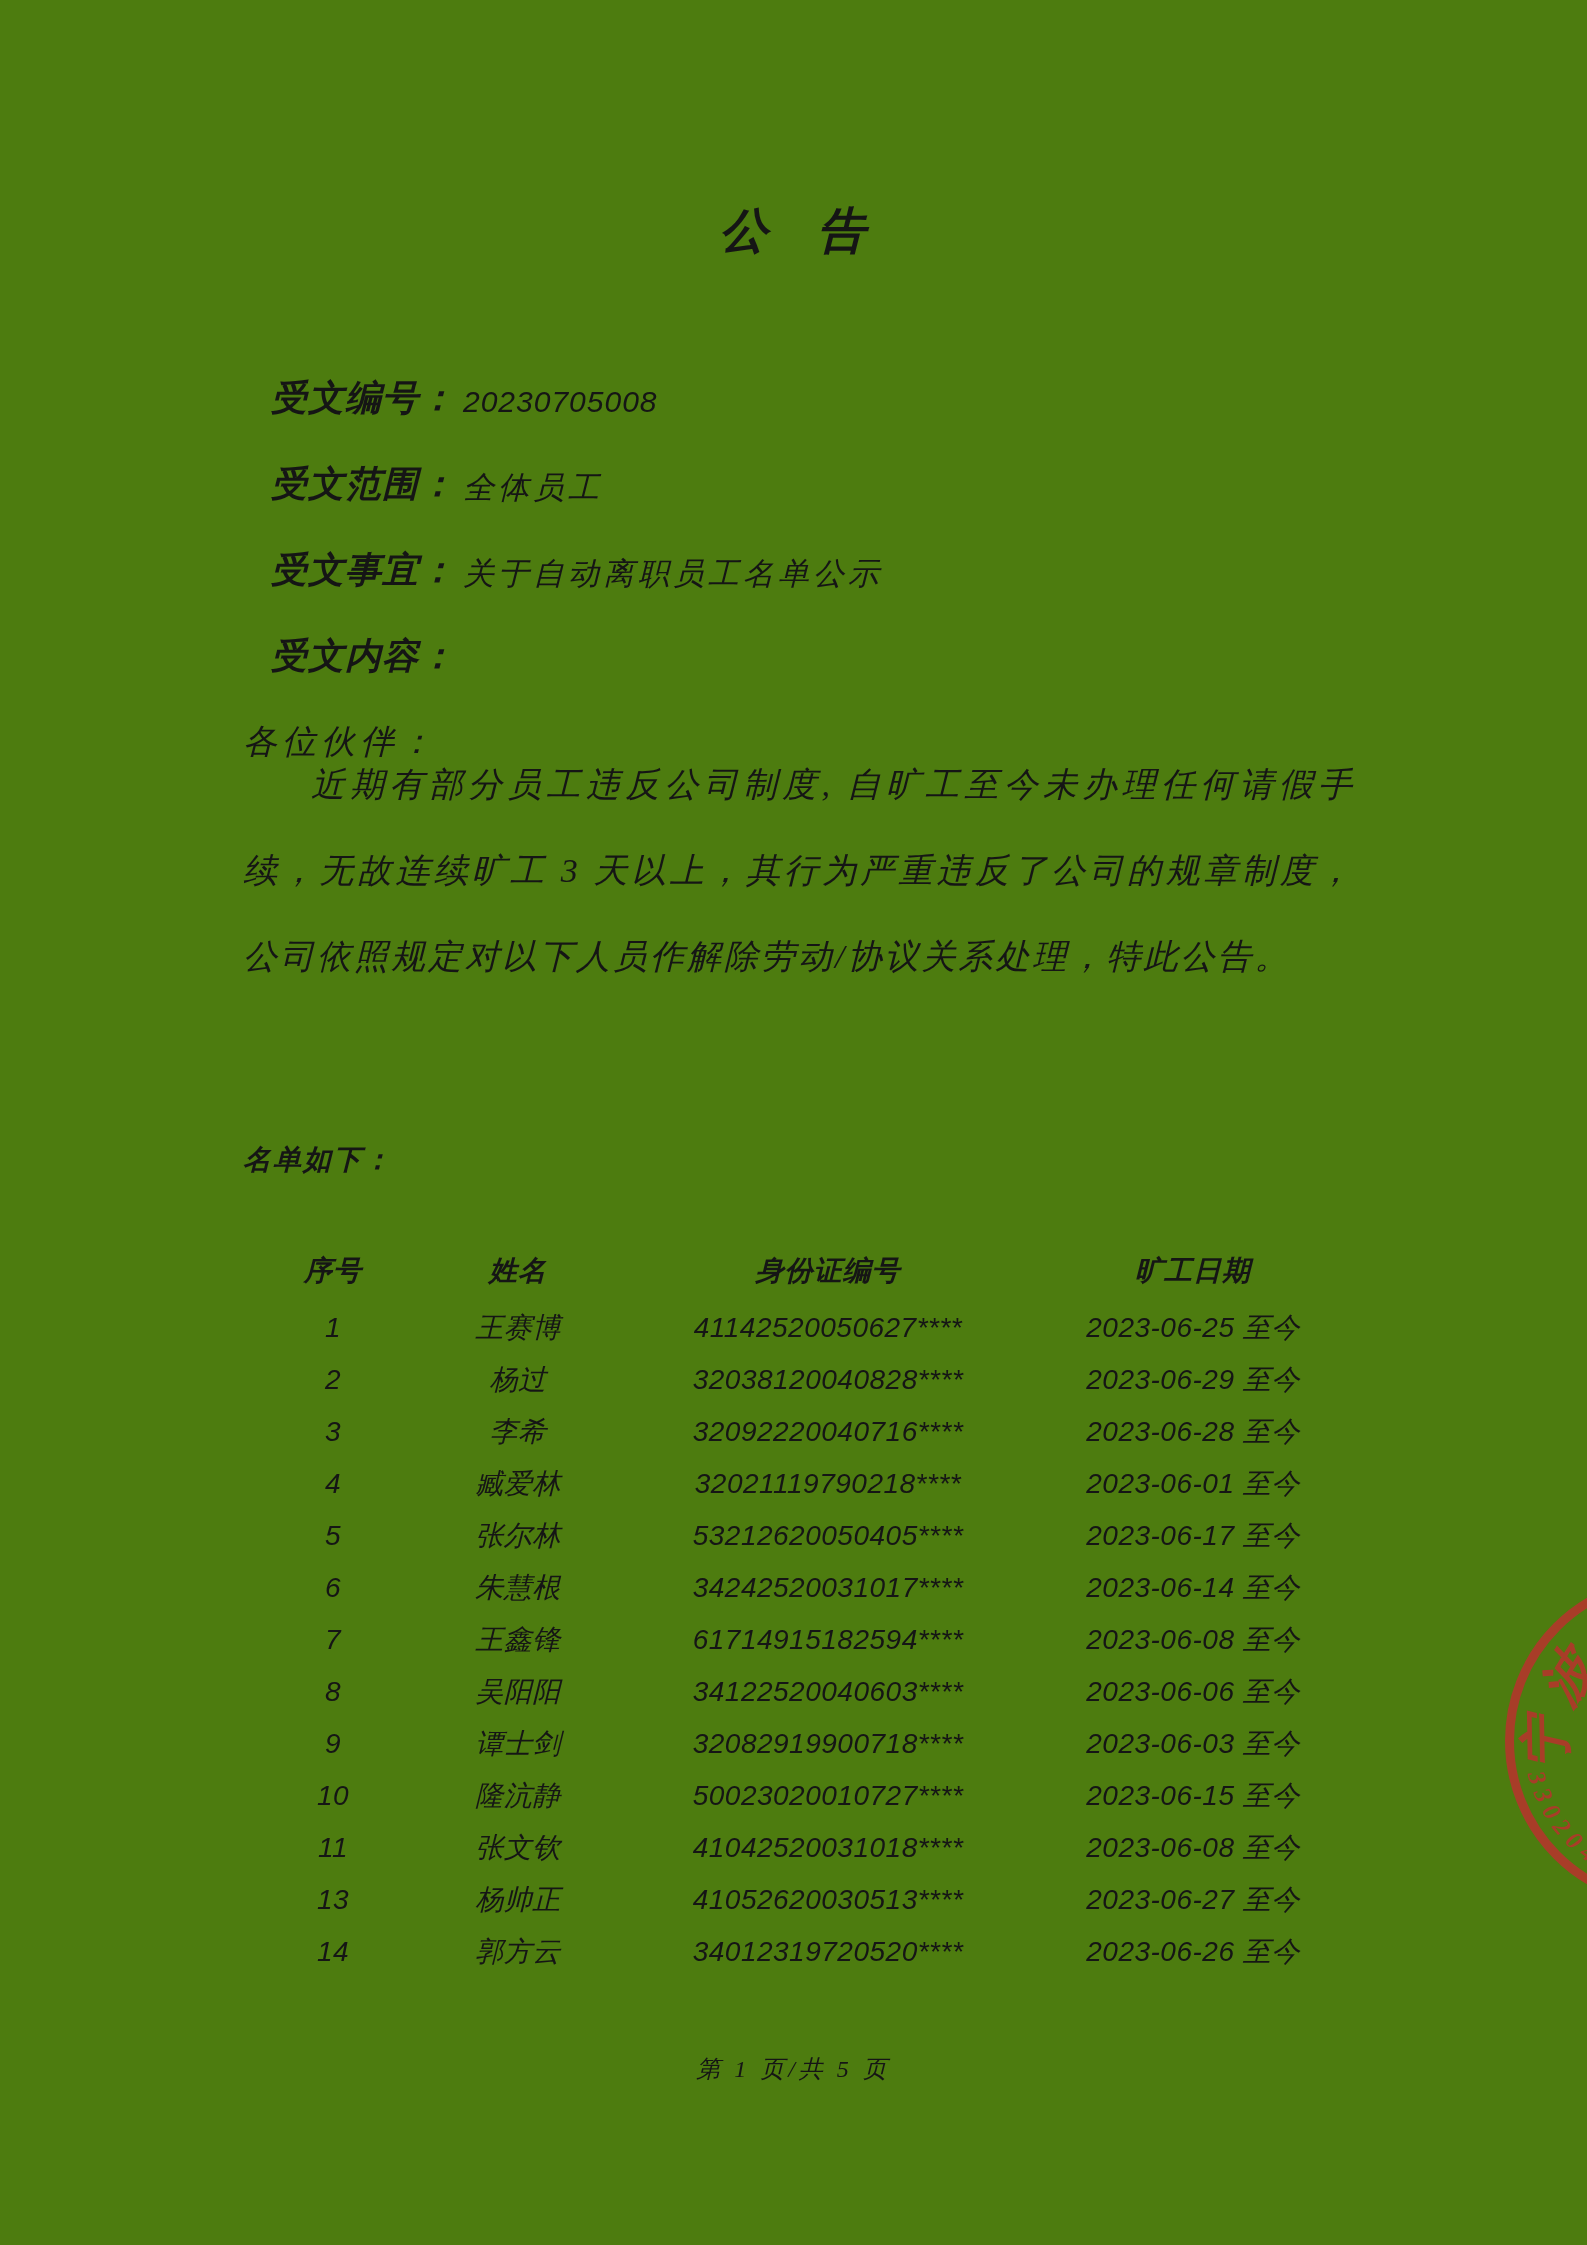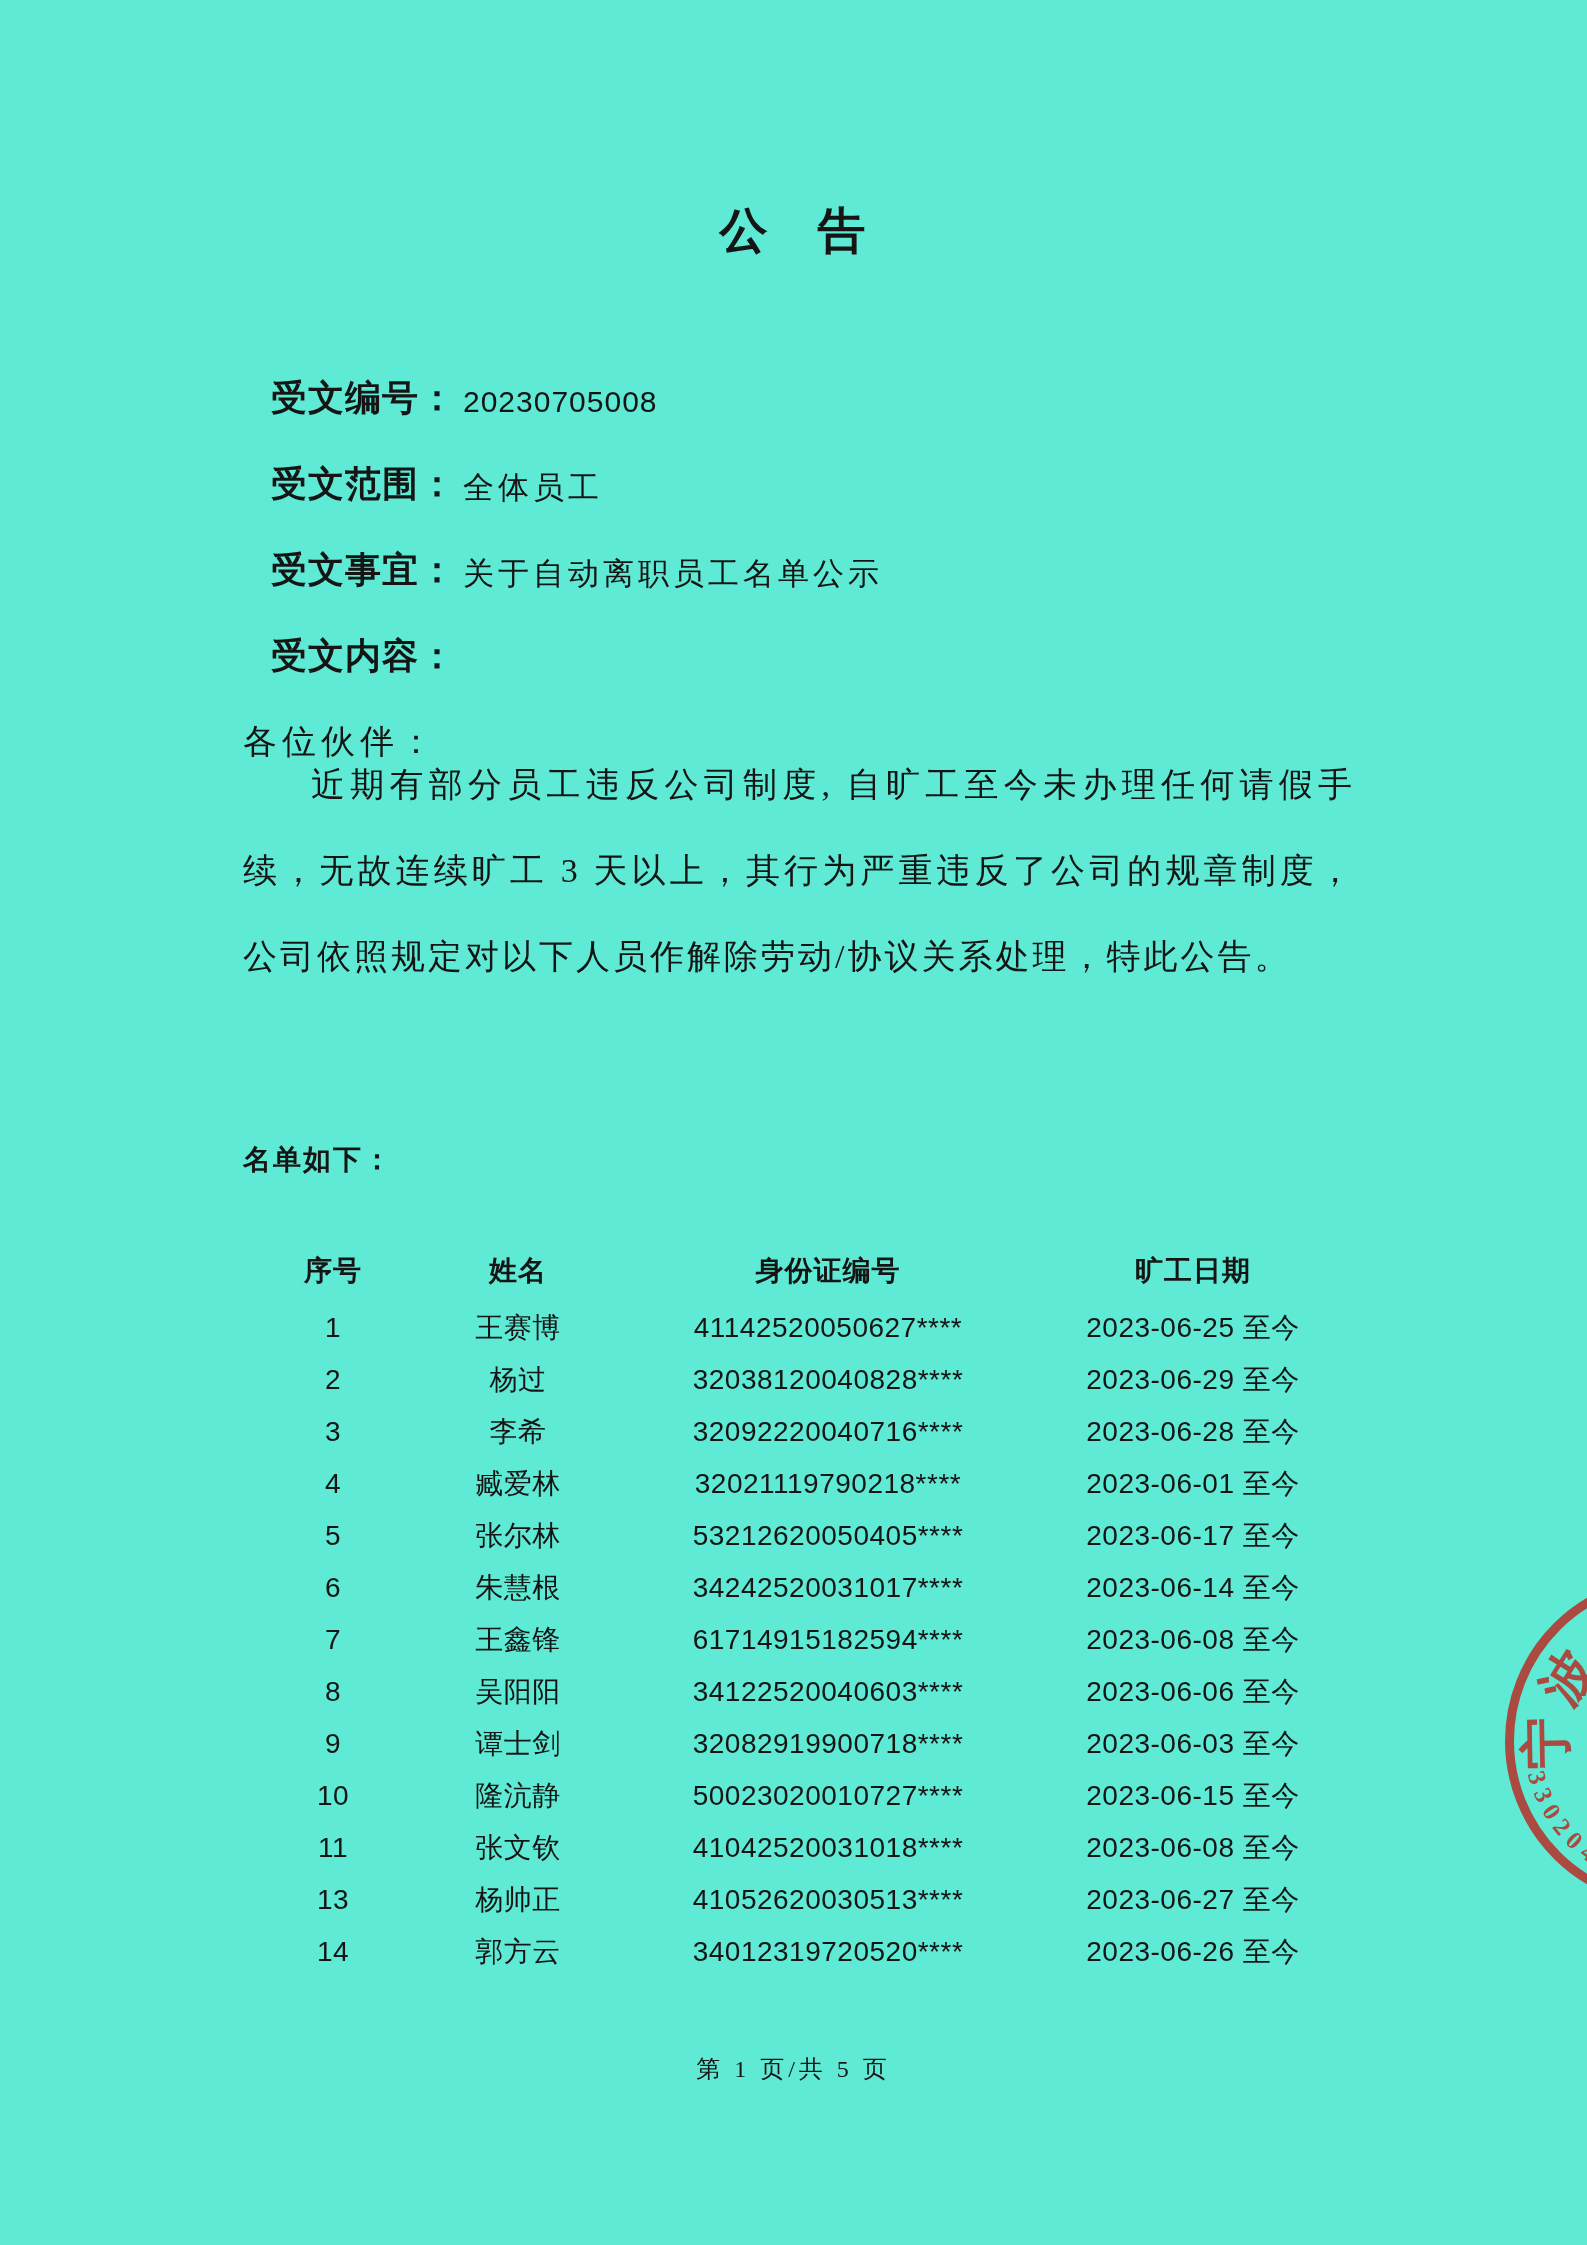--- a/index.html
+++ b/index.html
@@ -2,24 +2,25 @@
 <html><head>
 <meta charset="utf-8">
 <style>
   * { margin: 0; padding: 0; box-sizing: border-box; }
   html, body { background: #e8e8e8; }
   .page {
     position: relative;
     width: 1587px;
     height: 2245px;
     margin: 0 auto;
-    background: #5eead4;
+    background: #4d7c0f;
     overflow: hidden;
     font-family: "Liberation Serif", serif;
     color: #151515;
+    font-style: italic;
   }
   .doc-title {
     position: absolute;
     top: 203px;
     left: 0;
     width: 100%;
     text-align: center;
     font-size: 48px;
     font-weight: bold;
     letter-spacing: 2px;

